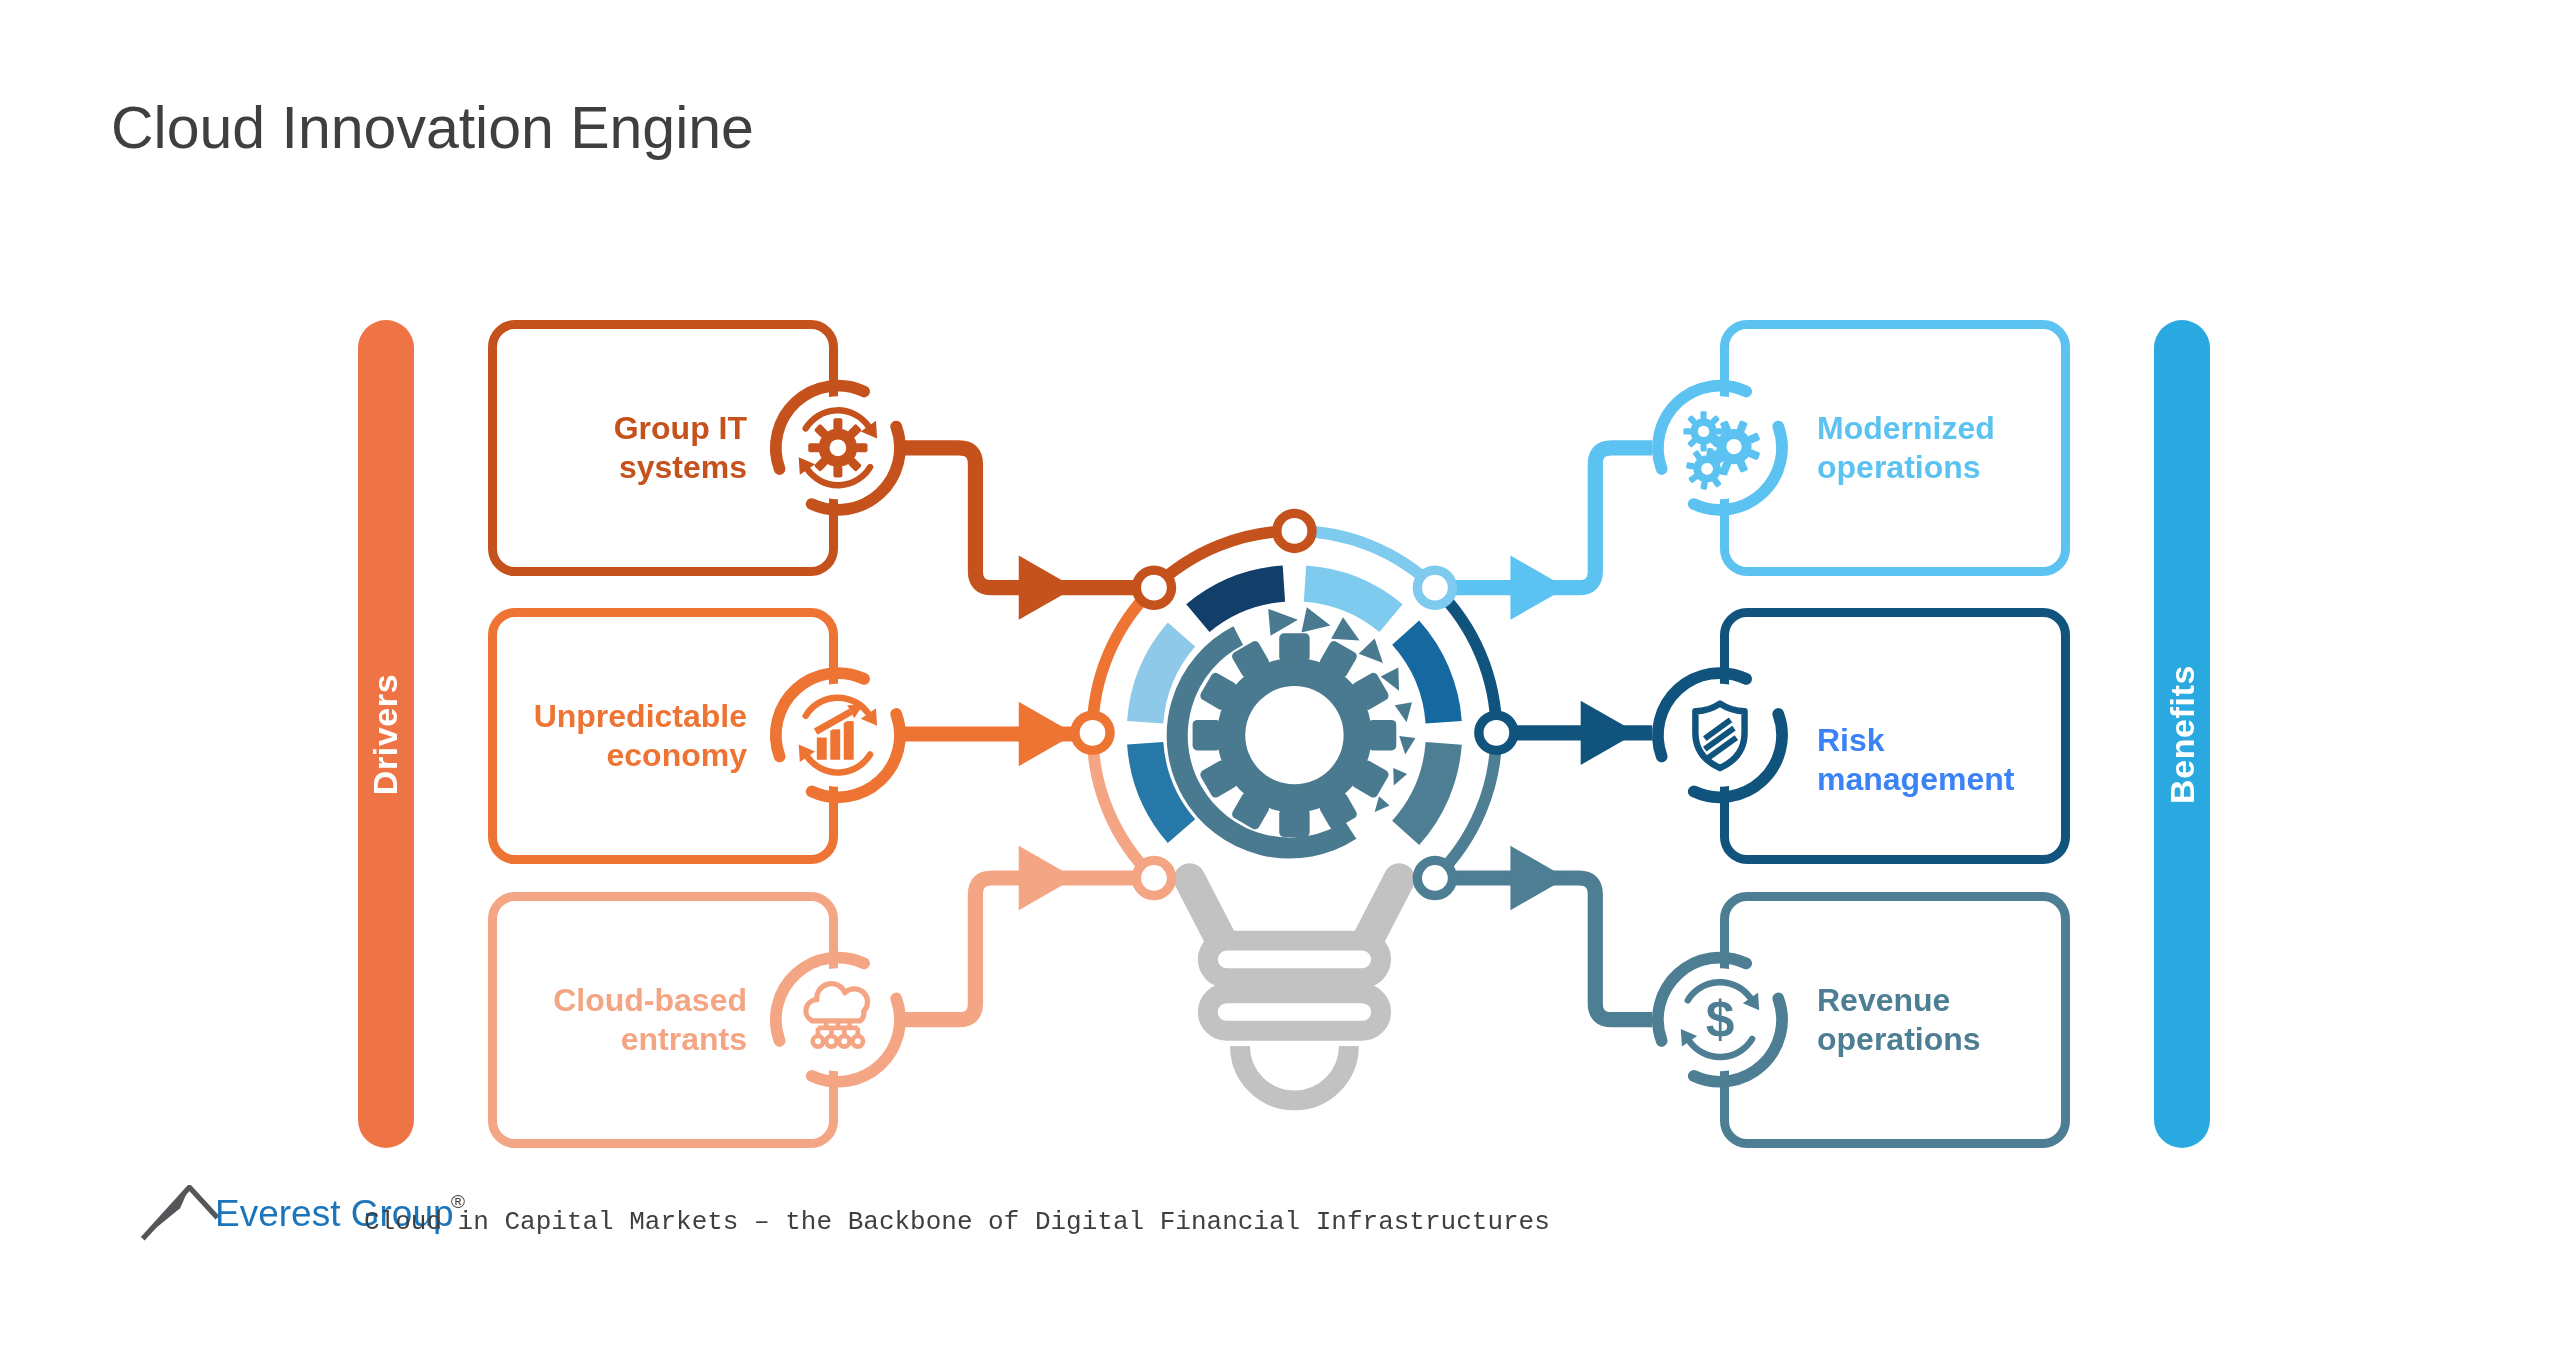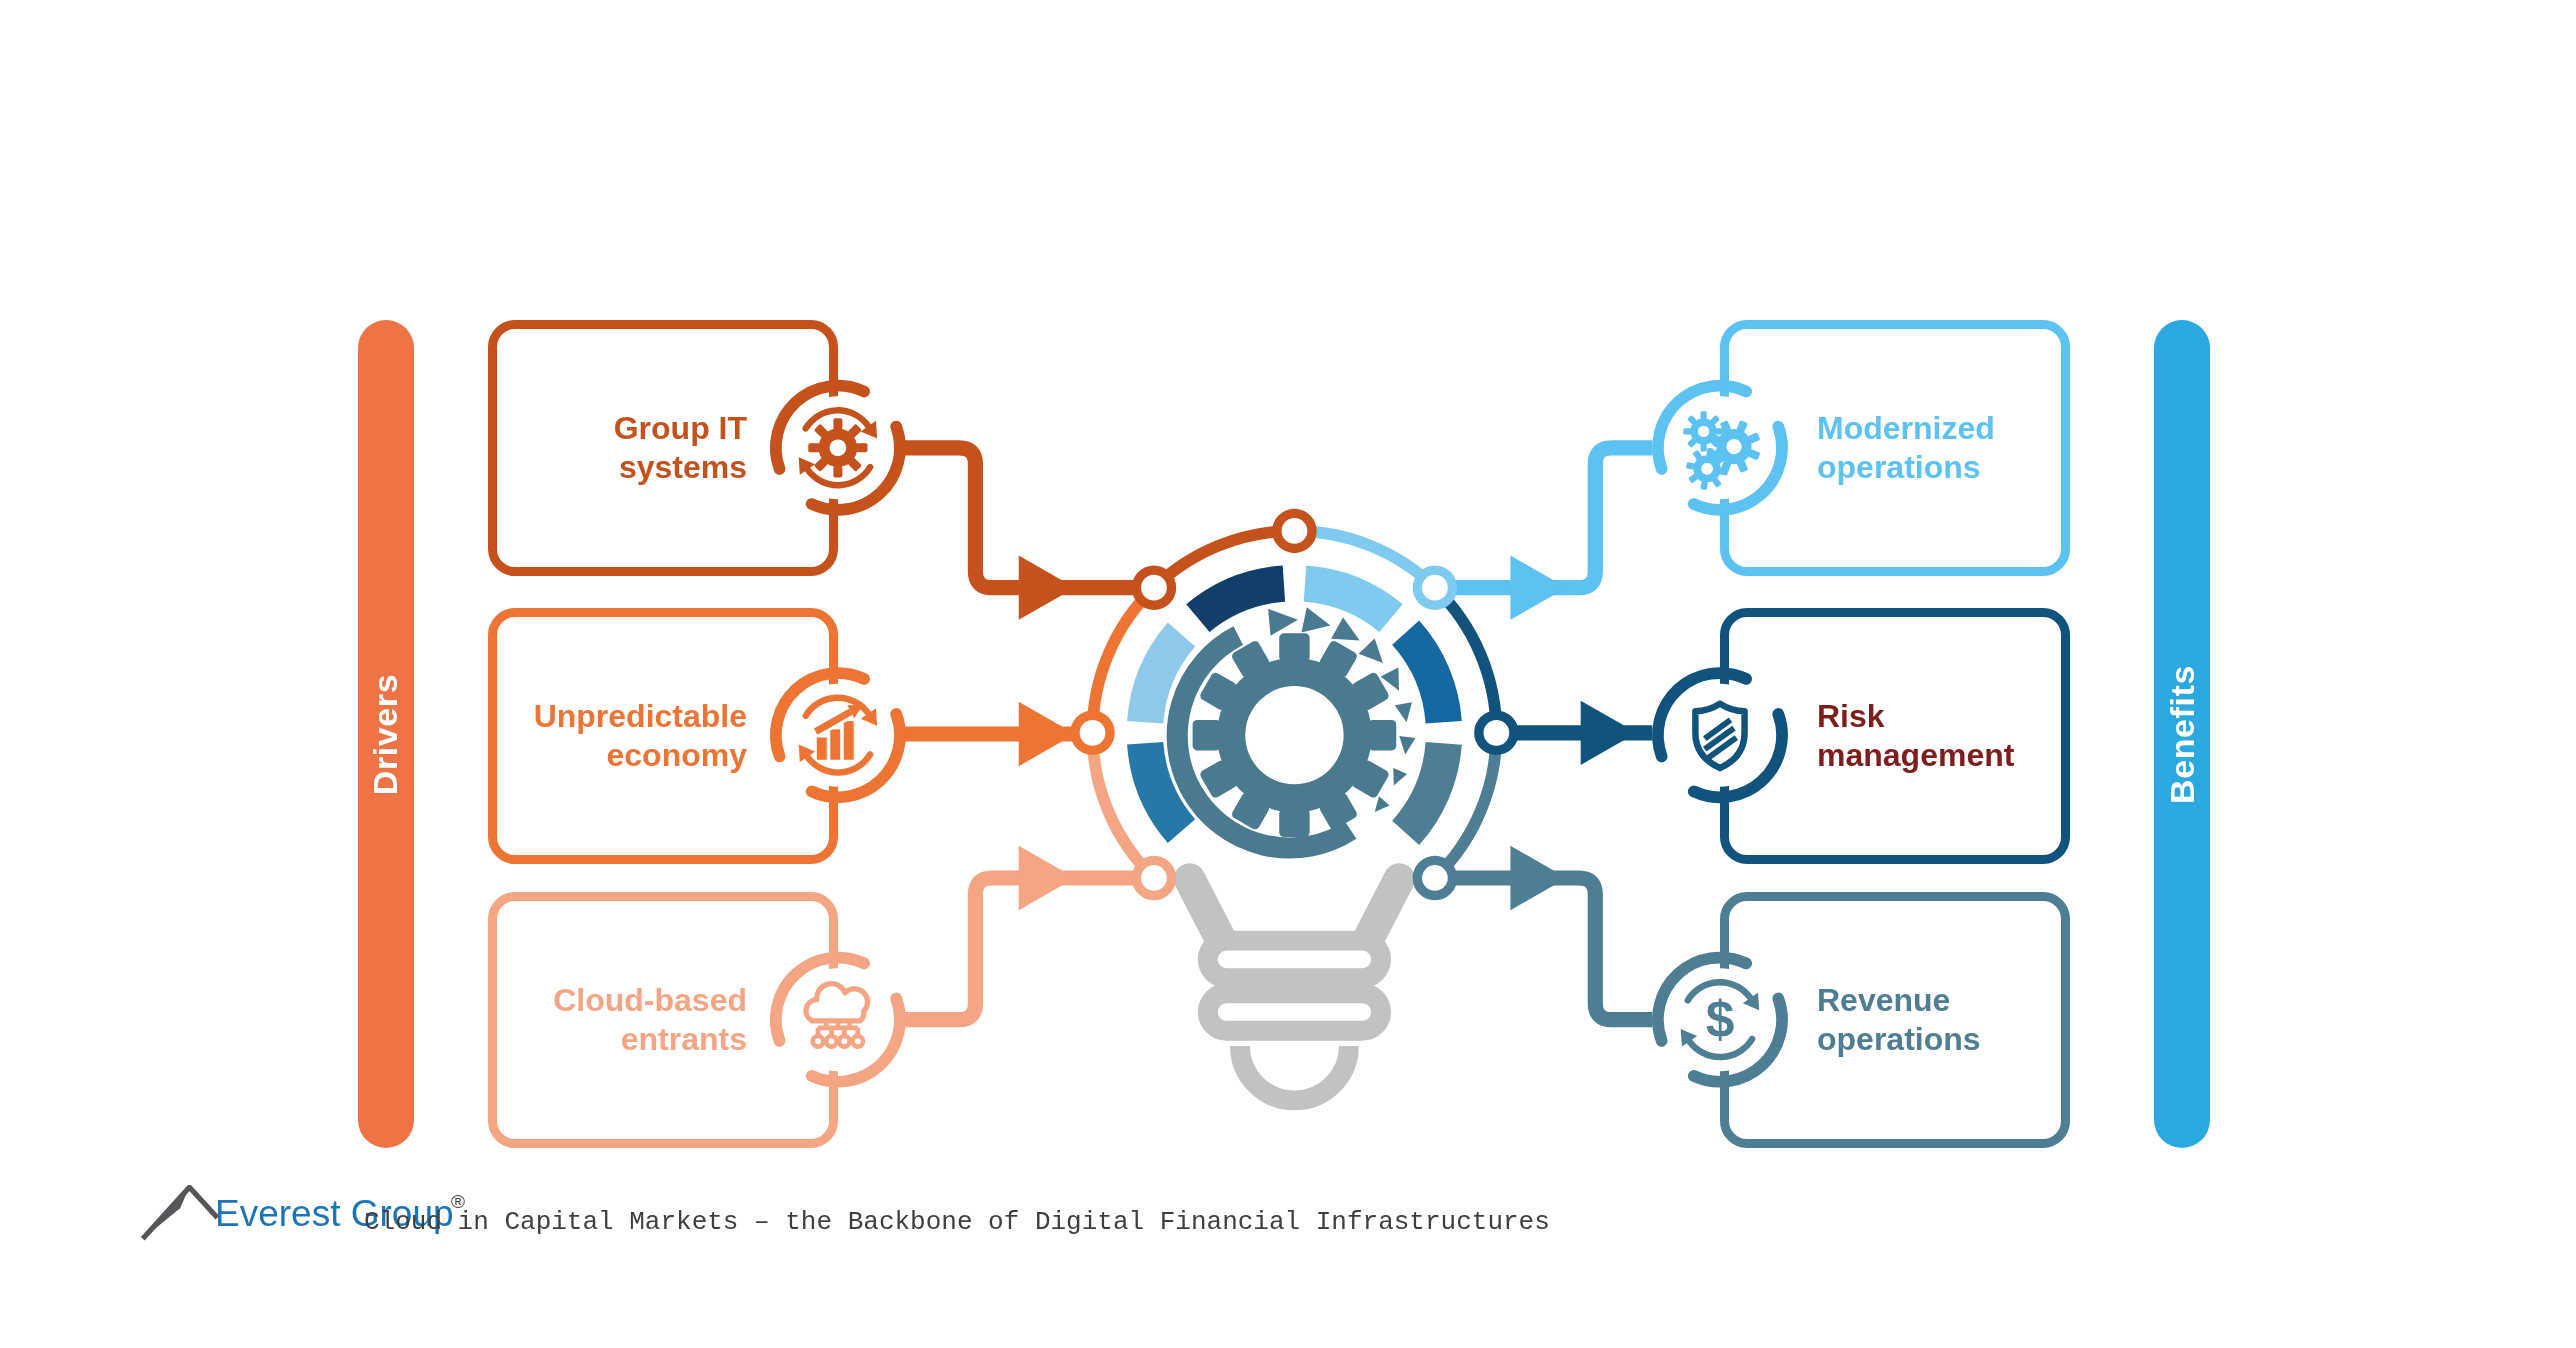--- a/index.html
+++ b/index.html
@@ -38,40 +38,41 @@
   .box.d1{left:488px;top:320px;border:9.4px solid #C5521D;}
   .box.d2{left:488px;top:608px;border:9.4px solid #EE7434;}
   .box.d3{left:488px;top:892px;border:9.4px solid #F4A583;}
   .box.d1 .label{color:#C5521D;}
   .box.d2 .label{color:#EE7434;}
   .box.d3 .label{color:#F4A583;}
   .box.b1{left:1720px;top:320px;border:9.4px solid #5BC2F1;}
   .box.b2{left:1720px;top:608px;border:9.4px solid #10537D;}
   .box.b3{left:1720px;top:892px;border:9.4px solid #4D7E94;}
   .box.b1 .label{color:#5BC2F1;}
-  .box.b2 .label{color:#7f1d1d;}
+  .box.b2 .label{color:#3b82f6;margin-top:24px;}
   .box.b3 .label{color:#4D7E94;}
   #diagram-svg{position:absolute;left:0;top:0;z-index:5;pointer-events:none;}
   .footer-logo-text{
     position:absolute;left:215px;top:1193px;
     font-size:37px;font-weight:500;color:#1B75BB;letter-spacing:0;
   }
   .footer-reg{
     position:absolute;left:451px;top:1191px;font-size:19px;color:#3F3F3F;
   }
   .footer-caption{
     position:absolute;left:364px;top:1207px;font-size:26px;color:#3F3F3F;font-family:Liberation Mono, monospace;
   }
   .mountain-wrap{position:absolute;left:139px;top:1185px;}
 </style>
 </head>
 <body>
 
 <div id="canvas">
 
+  <h1 class="page-title">Cloud Innovation Engine</h1>
 
   <div class="vbar drivers">
     <span>Drivers</span>
   </div>
   <div class="vbar benefits">
     <span>Benefits</span>
   </div>
 
   <div class="box driver d1">
     <div class="label">Group IT systems</div>

